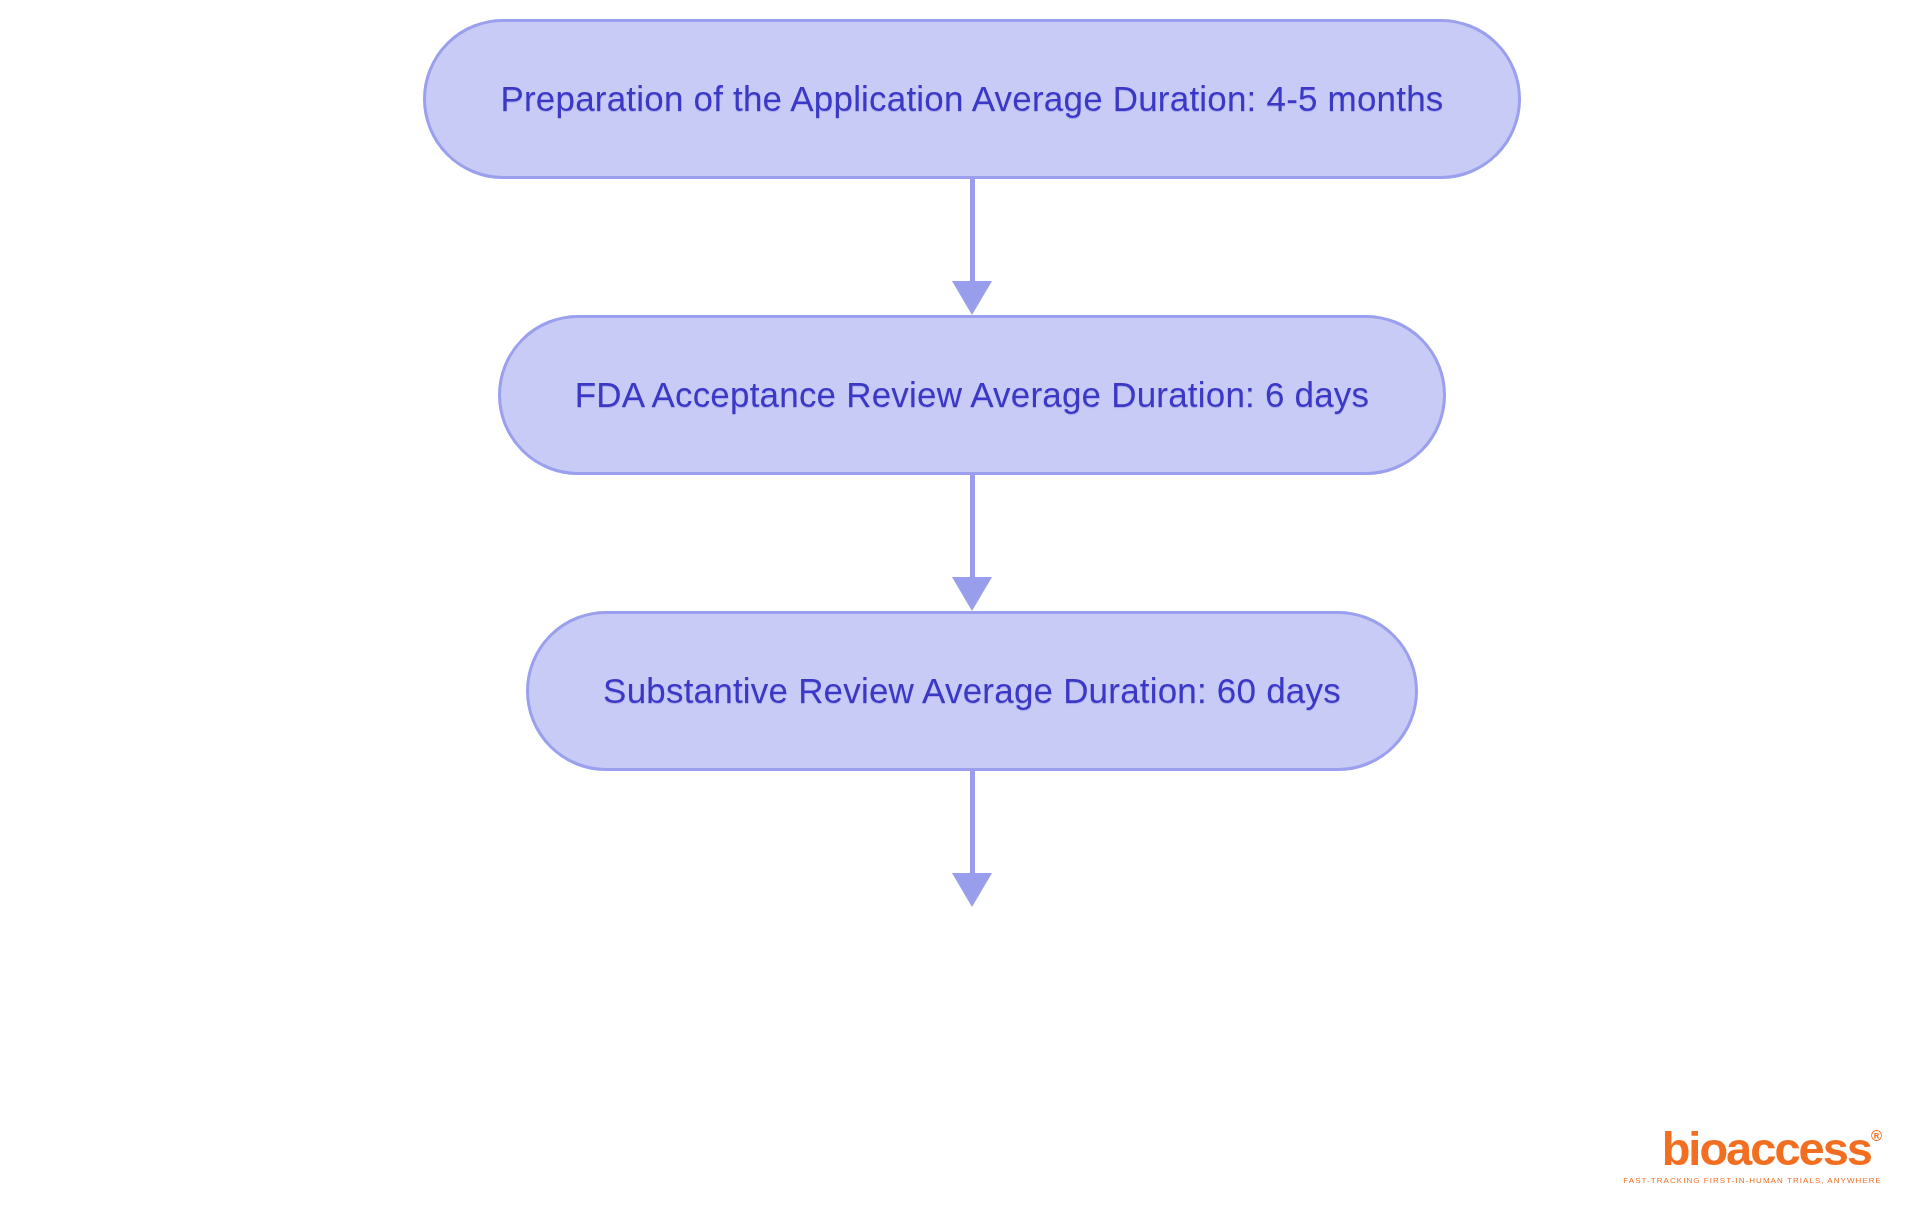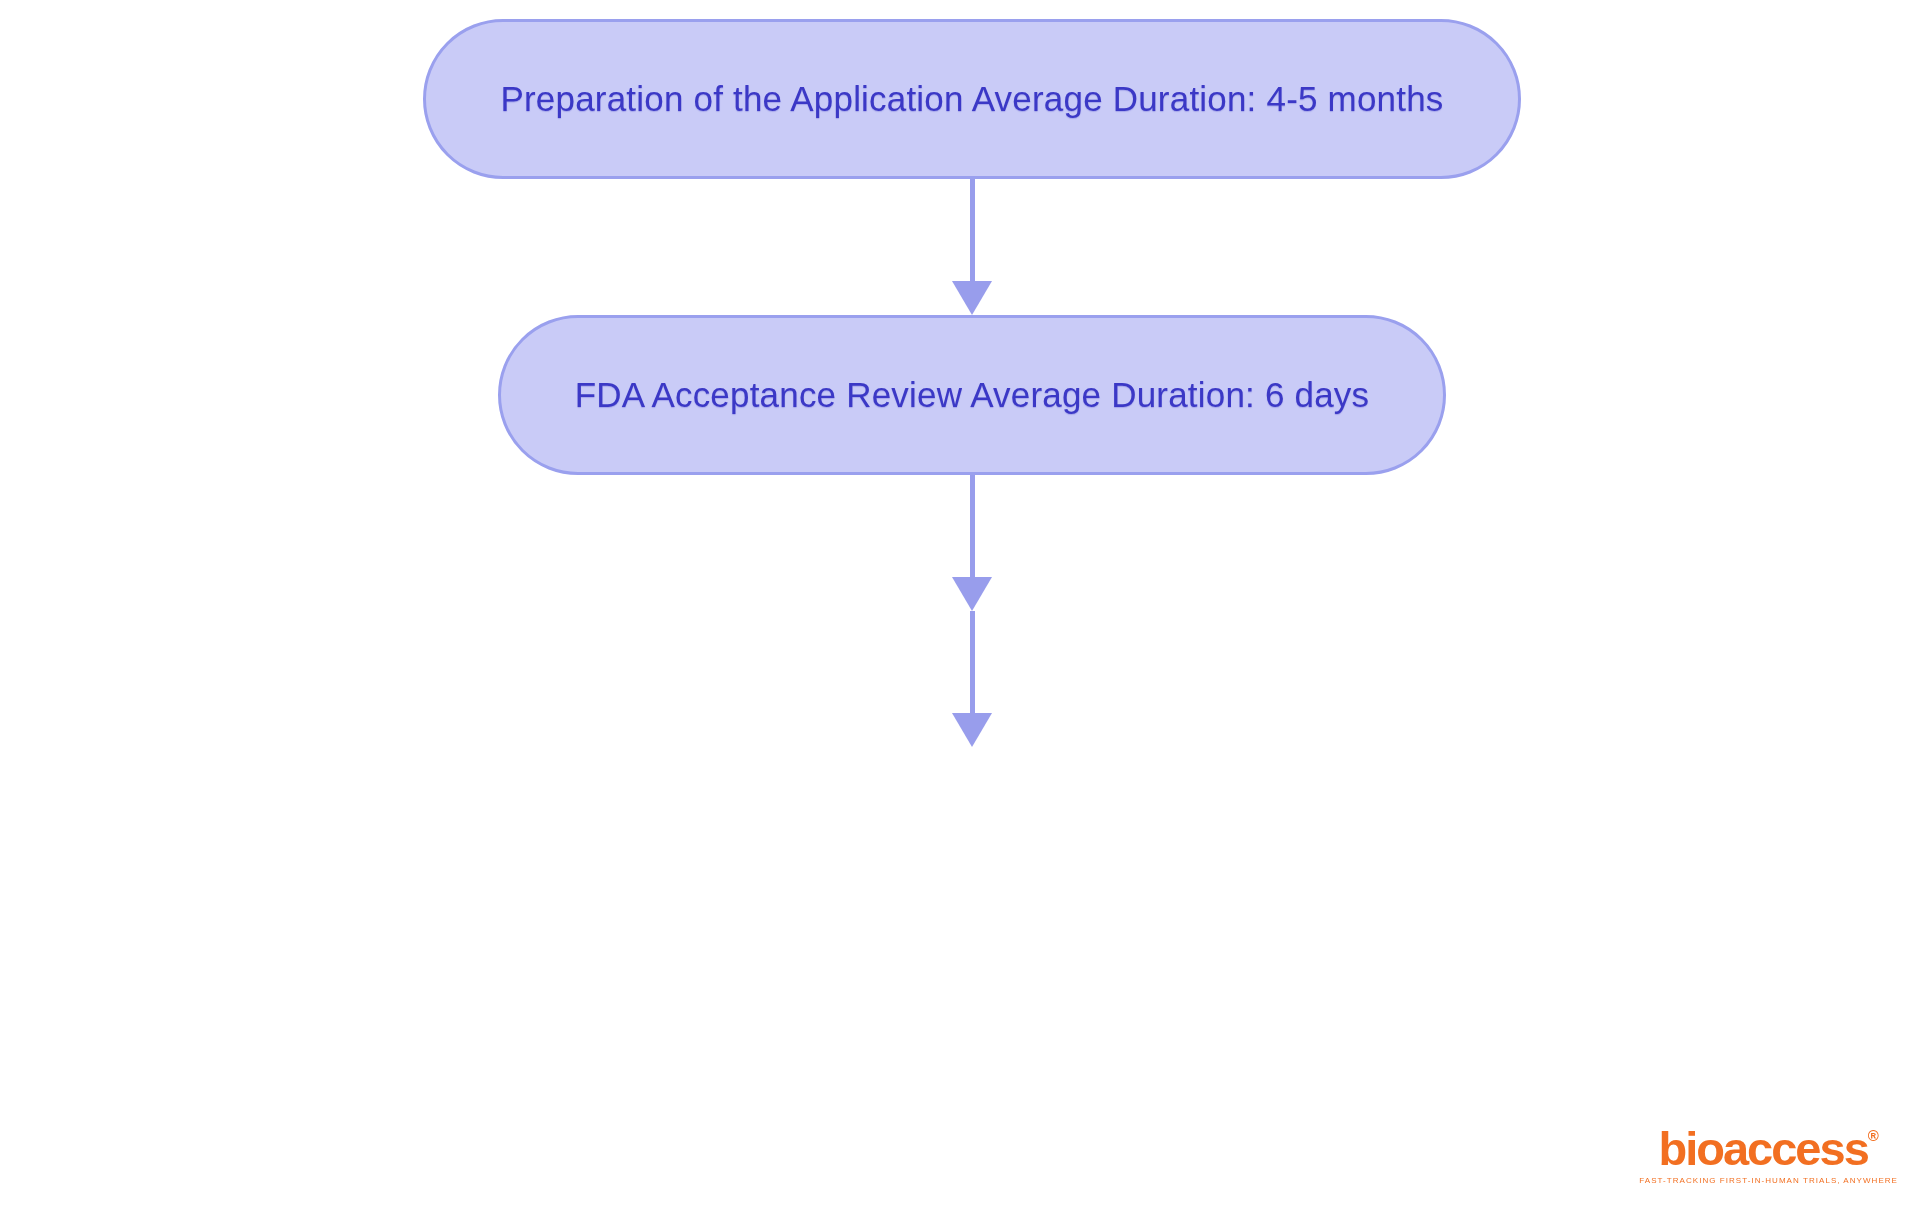--- a/index.html
+++ b/index.html
@@ -68,23 +68,23 @@
   .arrow-head {
     width: 0;
     height: 0;
     border-left: 20px solid transparent;
     border-right: 20px solid transparent;
     border-top: 34px solid var(--arrow);
   }
 
   .logo {
     position: absolute;
-    right: 22px;
+    right: 38px;
     bottom: 30px;
-    text-align: center;
+    text-align: right;
     color: var(--logo-orange);
   }
 
   .logo-word {
     font-size: 47px;
     font-weight: bold;
     letter-spacing: -2px;
     line-height: 1;
   }
 
@@ -120,20 +120,23 @@
 
   <div class="pill">
     <span class="pill-label">FDA Acceptance Review Average Duration: 6 days</span>
   </div>
 
   <div class="arrow">
     <div class="arrow-shaft"></div>
     <div class="arrow-head"></div>
   </div>
 
+  <div class="pill">
+    <span class="pill-label">Substantive Review Average Duration: 60 days</span>
+  </div>
 
   <div class="arrow">
     <div class="arrow-shaft"></div>
     <div class="arrow-head"></div>
   </div>
 
 </div>
 
   <div class="logo">
     <div class="logo-word"><span>bioaccess</span><span class="logo-reg">®</span></div>

